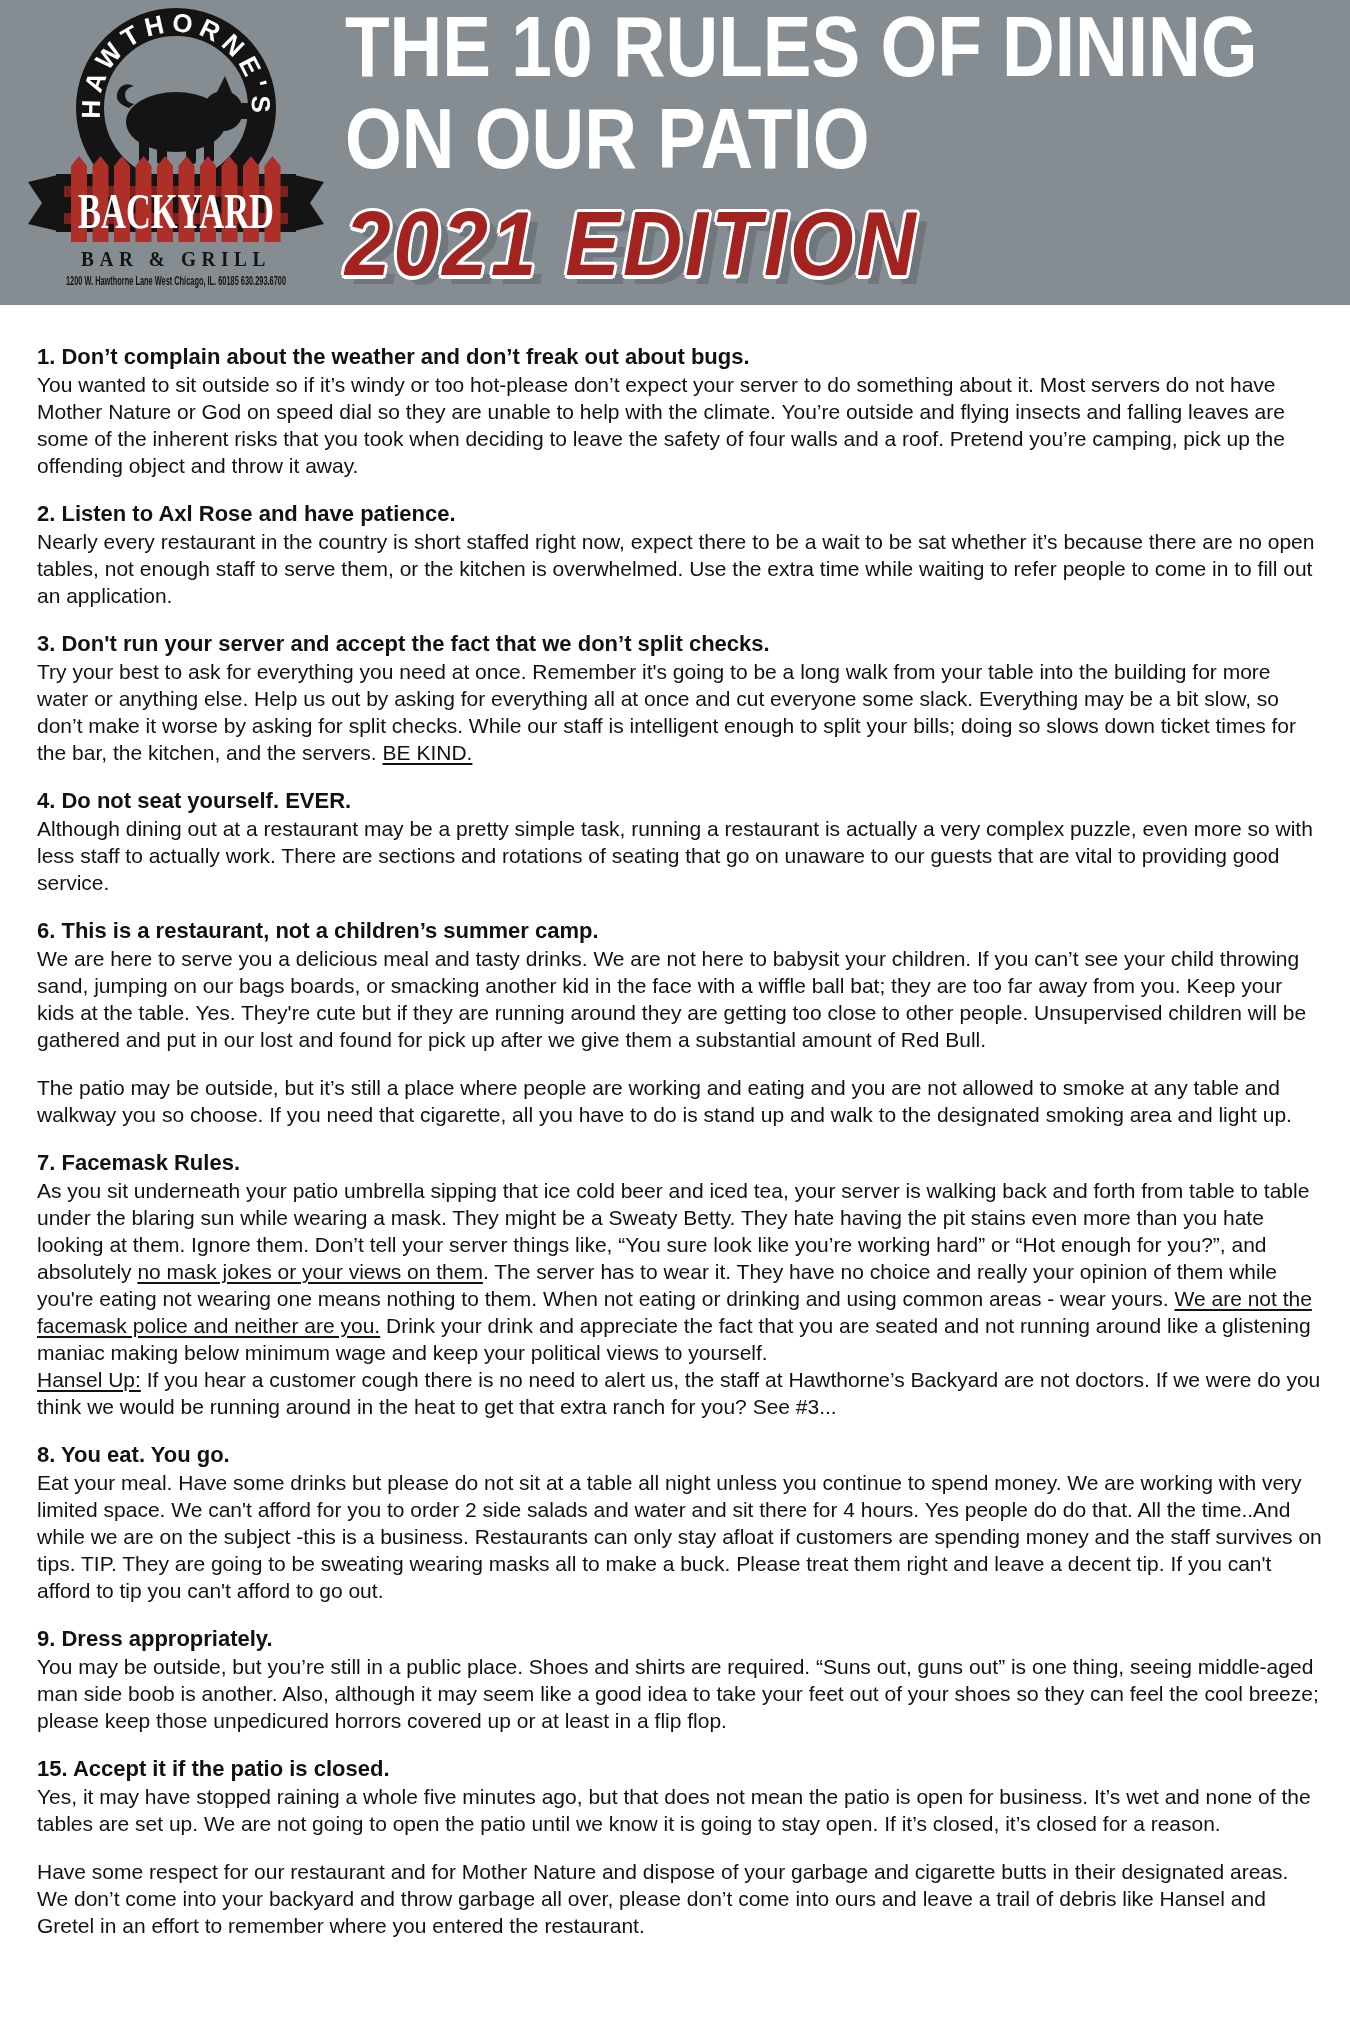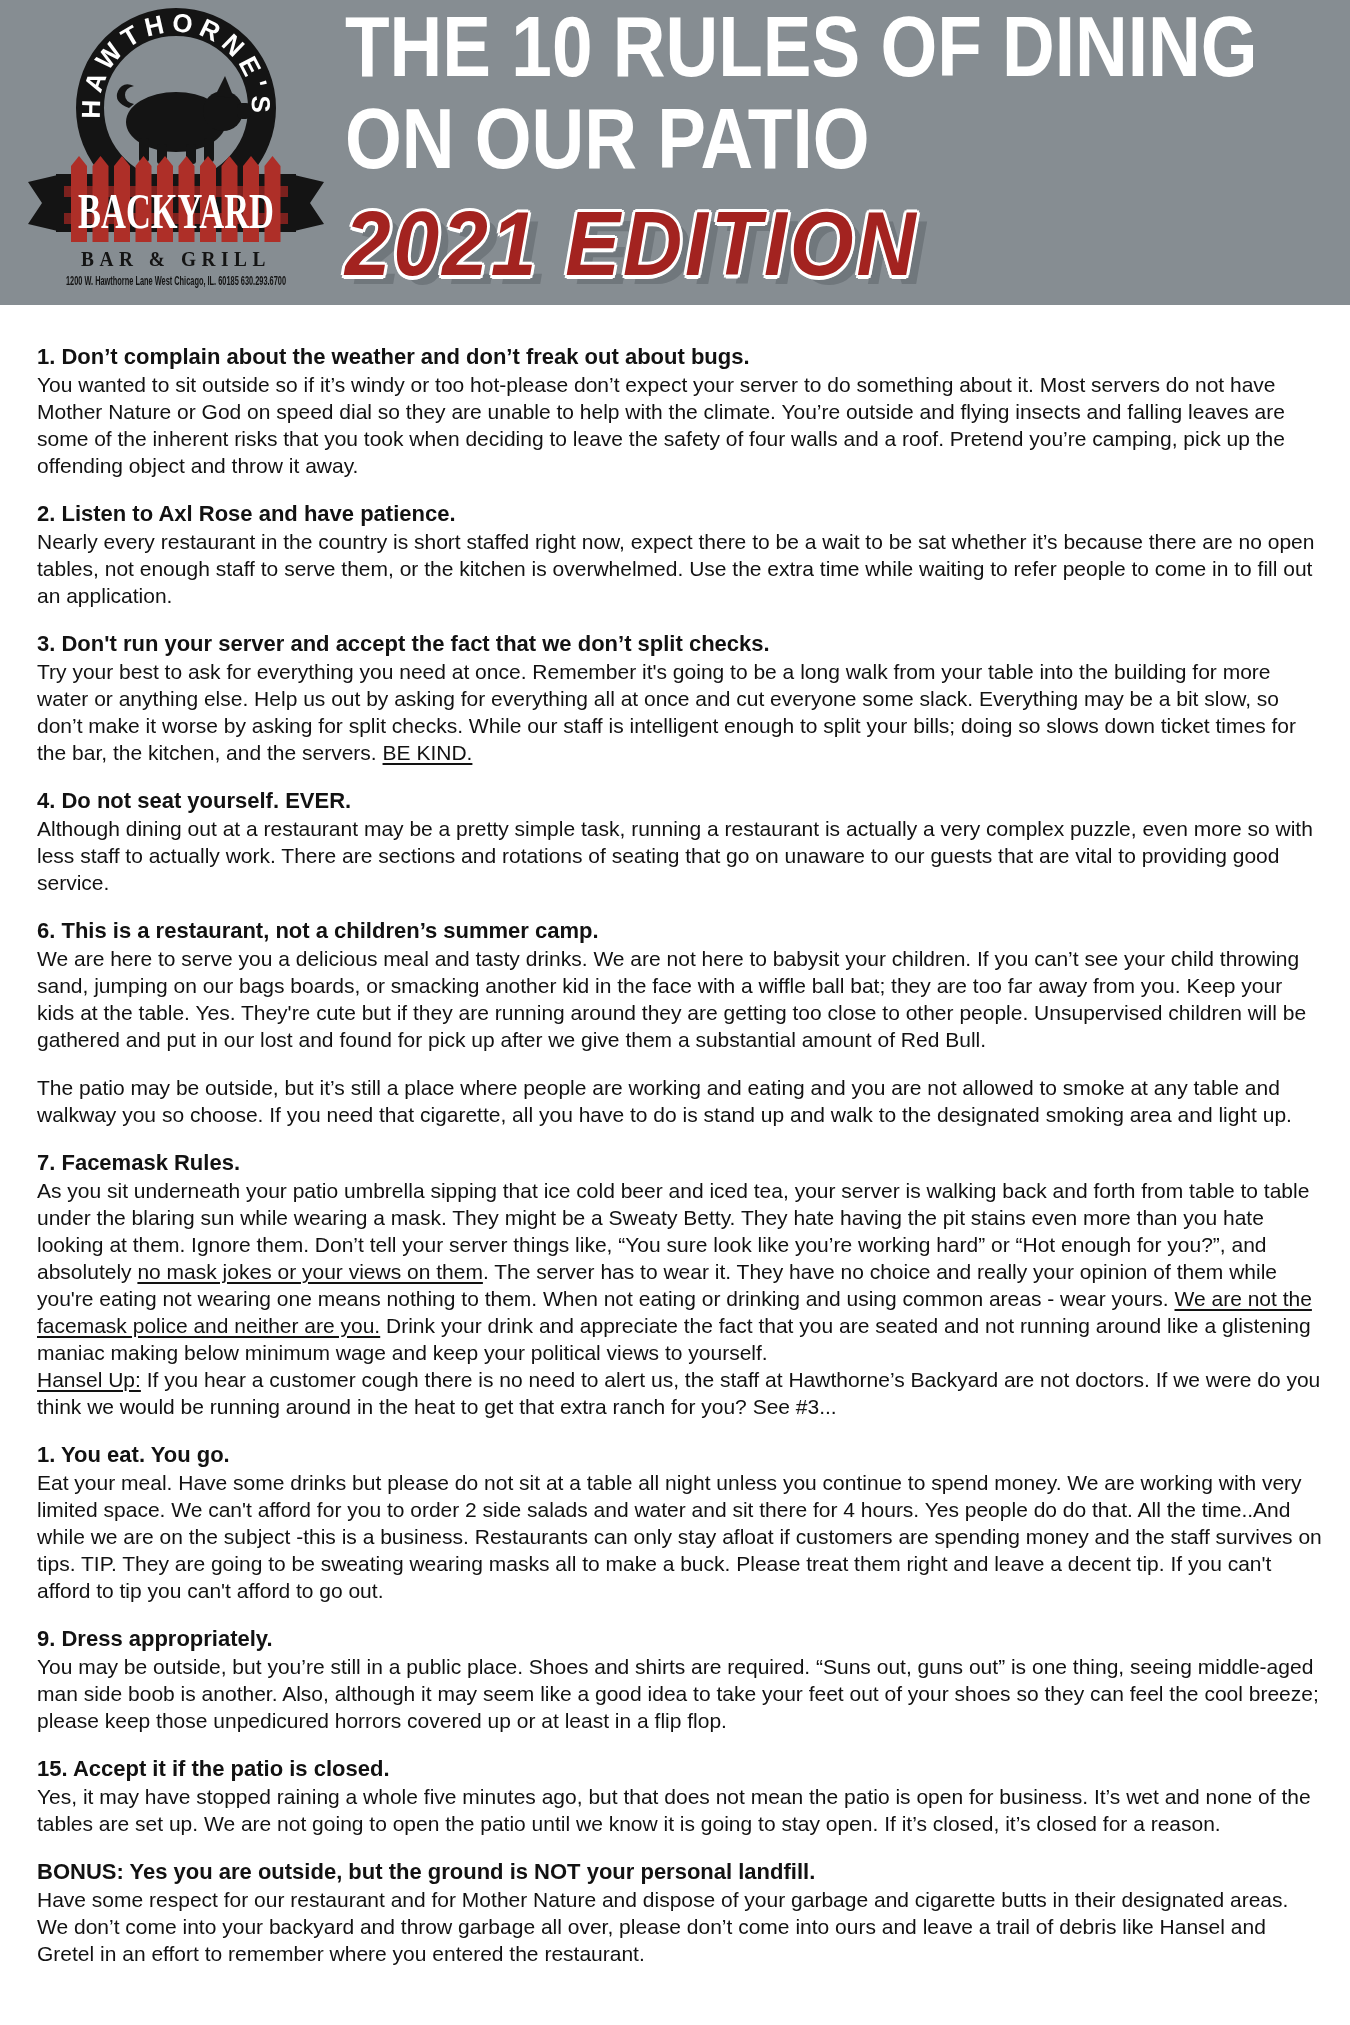--- a/index.html
+++ b/index.html
@@ -118,30 +118,29 @@
       </section>
       <section class="rule">
         <p class="rule-body"><span>The patio may be outside, but it’s still a place where people are working and eating and you are not allowed to smoke at any table and walkway you so choose. If you need that cigarette, all you have to do is stand up and walk to the designated smoking area and light up.</span></p>
       </section>
       <section class="rule">
         <h2 class="rule-heading">7. Facemask Rules.</h2>
         <p class="rule-body"><span>As you sit underneath your patio umbrella sipping that ice cold beer and iced tea, your server is walking back and forth from table to table under the blaring sun while wearing a mask. They might be a Sweaty Betty. They hate having the pit stains even more than you hate looking at them. Ignore them. Don’t tell your server things like, “You sure look like you’re working hard” or “Hot enough for you?”, and absolutely </span><span class="b u">no mask jokes or your views on them</span><span>. The server has to wear it. They have no choice and really your opinion of them while you're eating not wearing one means nothing to them. When not eating or drinking and using common areas - wear yours. </span><span class="b u">We are not the facemask police and neither are you.</span><span> Drink your drink and appreciate the fact that you are seated and not running around like a glistening maniac making below minimum wage and keep your political views to yourself.</span></p>
         <p class="rule-body"><span class="u">Hansel Up:</span><span> If you hear a customer cough there is no need to alert us, the staff at Hawthorne’s Backyard are not doctors. If we were do you think we would be running around in the heat to get that extra ranch for you? See #3...</span></p>
       </section>
       <section class="rule">
-        <h2 class="rule-heading">1. You eat. You go.</h2>
+        <h2 class="rule-heading">8. You eat. You go.</h2>
         <p class="rule-body"><span>Eat your meal. Have some drinks but please do not sit at a table all night unless you continue to spend money. We are working with very limited space. We can't afford for you to order 2 side salads and water and sit there for 4 hours. Yes people do do that. All the time..And while we are on the subject -this is a business. Restaurants can only stay afloat if customers are spending money and the staff survives on tips. TIP. They are going to be sweating wearing masks all to make a buck. Please treat them right and leave a decent tip. If you can't afford to tip you can't afford to go out.</span></p>
       </section>
       <section class="rule">
         <h2 class="rule-heading">9. Dress appropriately.</h2>
         <p class="rule-body"><span>You may be outside, but you’re still in a public place. Shoes and shirts are required. “Suns out, guns out” is one thing, seeing middle-aged man side boob is another. Also, although it may seem like a good idea to take your feet out of your shoes so they can feel the cool breeze; please keep those unpedicured horrors covered up or at least in a flip flop.</span></p>
       </section>
       <section class="rule">
         <h2 class="rule-heading">15. Accept it if the patio is closed.</h2>
         <p class="rule-body"><span>Yes, it may have stopped raining a whole five minutes ago, but that does not mean the patio is open for business. It’s wet and none of the tables are set up. We are not going to open the patio until we know it is going to stay open. If it’s closed, it’s closed for a reason.</span></p>
       </section>
       <section class="rule">
-        <h2 class="rule-heading">BONUS: Yes you are outside, but the ground is NOT your personal landfill.</h2>
         <p class="rule-body"><span>Have some respect for our restaurant and for Mother Nature and dispose of your garbage and cigarette butts in their designated areas. We don’t come into your backyard and throw garbage all over, please don’t come into ours and leave a trail of debris like Hansel and Gretel in an effort to remember where you entered the restaurant.</span></p>
       </section>
     </main>
 
 </div>
 
 </body></html>

